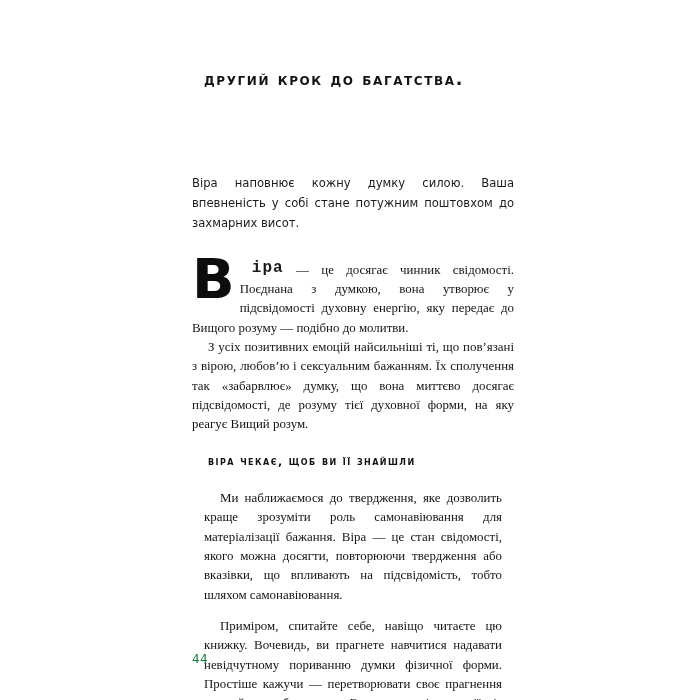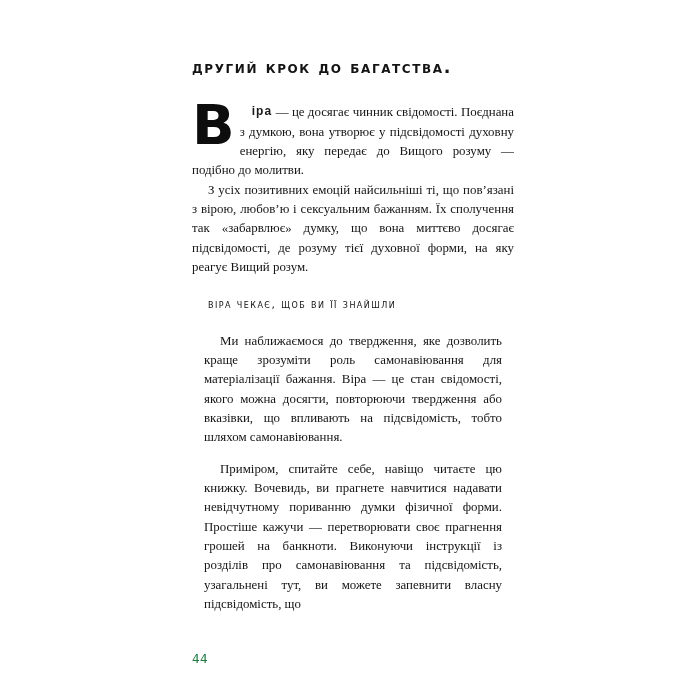--- a/index.html
+++ b/index.html
@@ -24,21 +24,21 @@
 
   .content {
     position: absolute;
     left: 192px;
     top: 0;
     width: 322px;
   }
 
   
   .chapter-title {
-    margin: 0;
+    margin: 12px;
     padding-top: 55px;
     font-family: "DejaVu Sans", sans-serif;
     font-weight: 700;
     font-size: 17.5px;
     line-height: 1.42;
     letter-spacing: 1.6px;
     color: #141414;
     font-variant: small-caps;
     text-transform: lowercase;
   }
@@ -85,37 +85,37 @@
   .dropcap {
     float: left;
     font-family: "DejaVu Sans", sans-serif;
     font-weight: 700;
     font-size: 56px;
     line-height: 0.79;
     margin: 1px 5px 0 0;
     color: #0d0d0d;
   }
   .smallcaps-run {
-    font-family: Liberation Sans, sans-serif;
+    font-family: Liberation Mono, monospace;
     font-weight: 700;
-    font-size: 12px;
+    font-size: 16px;
     letter-spacing: 1.1px;
     vertical-align: 0.12em;
     color: #1a1a1a;
     padding-left: 12px;
   }
 
   
   .subhead {
     margin: 0;
     padding-top: 20px;
     padding-bottom: 9px;
     padding-left: 16px;
     font-family: "DejaVu Sans", sans-serif;
-    font-weight: 400;
+    font-weight: 700;
     font-size: 10.9px;
     letter-spacing: 1.45px;
     color: #111111;
     font-variant: small-caps;
     text-transform: lowercase;
   }
 
   .para-group p {
     margin: 12px;
     text-indent: 16px;
@@ -137,20 +137,21 @@
 <body>
 
 <div class="page">
 
   <div class="content">
 
     <h1 class="chapter-title">
       <span class="tl-line">Другий крок до багатства.</span>
     </h1>
 
+    <p class="lead">Віра наповнює кожну думку силою. Ваша впевненість у собі стане потужним поштовхом до захмарних висот.</p>
 
     <div class="body-block">
       <p class="no-indent"><span class="dropcap">В</span><span class="smallcaps-run">іра</span><span> — це досягає чинник свідомості. Поєднана з думкою, вона утворює у підсвідомості духовну енергію, яку передає до Вищого розуму — подібно до молитви.</span></p>
       <p>З усіх позитивних емоцій найсильніші ті, що пов’язані з вірою, любов’ю і сексуальним бажанням. Їх сполучення так «забарвлює» думку, що вона миттєво досягає підсвідомості, де розуму тієї духовної форми, на яку реагує Вищий розум.</p>
     </div>
 
     <h2 class="subhead">Віра чекає, щоб ви її знайшли</h2>
 
     <div class="body-block para-group" style="padding-top:0">
       <p>Ми наближаємося до твердження, яке дозволить краще зрозуміти роль самонавіювання для матеріалізації бажання. Віра — це стан свідомості, якого можна досягти, повторюючи твердження або вказівки, що впливають на підсвідомість, тобто шляхом самонавіювання.</p>

